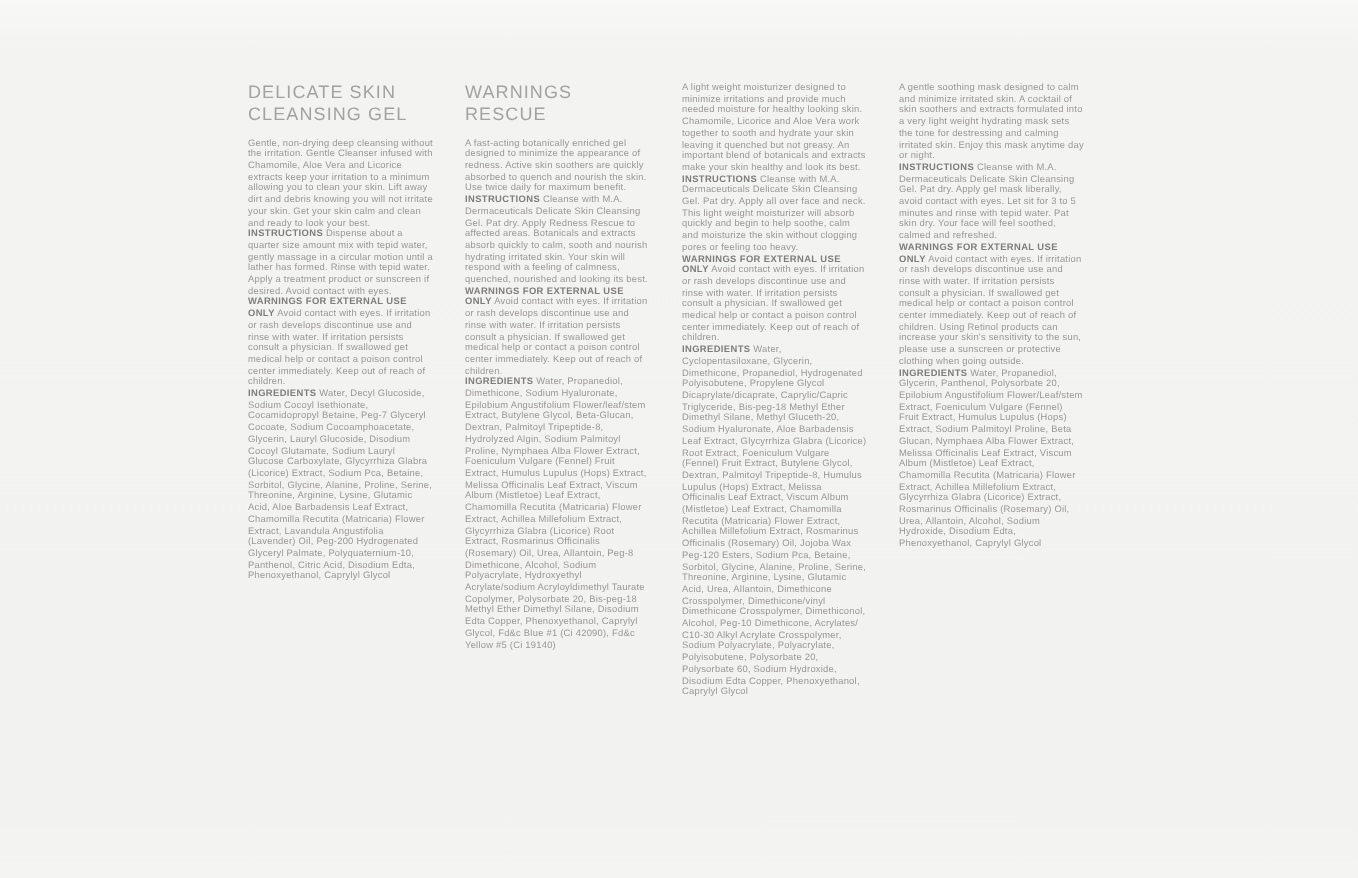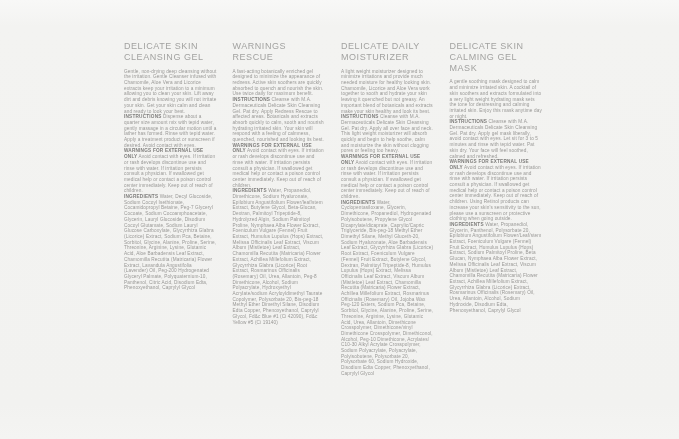--- a/index.html
+++ b/index.html
@@ -56,29 +56,27 @@
 
     <section class="col">
       <h2 class="title">WARNINGS RESCUE</h2>
       <p class="para"><span>A fast-acting botanically enriched gel designed to minimize the appearance of redness. Active skin soothers are quickly absorbed to quench and nourish the skin. Use twice daily for maximum benefit.</span></p>
       <p class="para"><strong class="sec-label">INSTRUCTIONS</strong> <span>Cleanse with M.A. Dermaceuticals Delicate Skin Cleansing Gel. Pat dry. Apply Redness Rescue to affected areas. Botanicals and extracts absorb quickly to calm, sooth and nourish hydrating irritated skin. Your skin will respond with a feeling of calmness, quenched, nourished and looking its best.</span></p>
       <p class="para"><strong class="sec-label">WARNINGS FOR EXTERNAL USE ONLY</strong> <span>Avoid contact with eyes. If irritation or rash develops discontinue use and rinse with water. If irritation persists consult a physician. If swallowed get medical help or contact a poison control center immediately. Keep out of reach of children.</span></p>
       <p class="para"><strong class="sec-label">INGREDIENTS</strong> <span>Water, Propanediol, Dimethicone, Sodium Hyaluronate, Epilobium Angustifolium Flower/leaf/stem Extract, Butylene Glycol, Beta-Glucan, Dextran, Palmitoyl Tripeptide-8, Hydrolyzed Algin, Sodium Palmitoyl Proline, Nymphaea Alba Flower Extract, Foeniculum Vulgare (Fennel) Fruit Extract, Humulus Lupulus (Hops) Extract, Melissa Officinalis Leaf Extract, Viscum Album (Mistletoe) Leaf Extract, Chamomilla Recutita (Matricaria) Flower Extract, Achillea Millefolium Extract, Glycyrrhiza Glabra (Licorice) Root Extract, Rosmarinus Officinalis (Rosemary) Oil, Urea, Allantoin, Peg-8 Dimethicone, Alcohol, Sodium Polyacrylate, Hydroxyethyl Acrylate/sodium Acryloyldimethyl Taurate Copolymer, Polysorbate 20, Bis-peg-18 Methyl Ether Dimethyl Silane, Disodium Edta Copper, Phenoxyethanol, Caprylyl Glycol, Fd&amp;c Blue #1 (Ci 42090), Fd&amp;c Yellow #5 (Ci 19140)</span></p>
     </section>
 
     <section class="col">
-      <h2 class="title">DELICATE DAILY MOISTURIZER</h2>
       <p class="para"><span>A light weight moisturizer designed to minimize irritations and provide much needed moisture for healthy looking skin. Chamomile, Licorice and Aloe Vera work together to sooth and hydrate your skin leaving it quenched but not greasy. An important blend of botanicals and extracts make your skin healthy and look its best.</span></p>
       <p class="para"><strong class="sec-label">INSTRUCTIONS</strong> <span>Cleanse with M.A. Dermaceuticals Delicate Skin Cleansing Gel. Pat dry. Apply all over face and neck. This light weight moisturizer will absorb quickly and begin to help soothe, calm and moisturize the skin without clogging pores or feeling too heavy.</span></p>
       <p class="para"><strong class="sec-label">WARNINGS FOR EXTERNAL USE ONLY</strong> <span>Avoid contact with eyes. If irritation or rash develops discontinue use and rinse with water. If irritation persists consult a physician. If swallowed get medical help or contact a poison control center immediately. Keep out of reach of children.</span></p>
       <p class="para"><strong class="sec-label">INGREDIENTS</strong> <span>Water, Cyclopentasiloxane, Glycerin, Dimethicone, Propanediol, Hydrogenated Polyisobutene, Propylene Glycol Dicaprylate/dicaprate, Caprylic/Capric Triglyceride, Bis-peg-18 Methyl Ether Dimethyl Silane, Methyl Gluceth-20, Sodium Hyaluronate, Aloe Barbadensis Leaf Extract, Glycyrrhiza Glabra (Licorice) Root Extract, Foeniculum Vulgare (Fennel) Fruit Extract, Butylene Glycol, Dextran, Palmitoyl Tripeptide-8, Humulus Lupulus (Hops) Extract, Melissa Officinalis Leaf Extract, Viscum Album (Mistletoe) Leaf Extract, Chamomilla Recutita (Matricaria) Flower Extract, Achillea Millefolium Extract, Rosmarinus Officinalis (Rosemary) Oil, Jojoba Wax Peg-120 Esters, Sodium Pca, Betaine, Sorbitol, Glycine, Alanine, Proline, Serine, Threonine, Arginine, Lysine, Glutamic Acid, Urea, Allantoin, Dimethicone Crosspolymer, Dimethicone/vinyl Dimethicone Crosspolymer, Dimethiconol, Alcohol, Peg-10 Dimethicone, Acrylates/ C10-30 Alkyl Acrylate Crosspolymer, Sodium Polyacrylate, Polyacrylate, Polyisobutene, Polysorbate 20, Polysorbate 60, Sodium Hydroxide, Disodium Edta Copper, Phenoxyethanol, Caprylyl Glycol</span></p>
     </section>
 
     <section class="col">
-      <h2 class="title">DELICATE SKIN CALMING GEL MASK</h2>
       <p class="para"><span>A gentle soothing mask designed to calm and minimize irritated skin. A cocktail of skin soothers and extracts formulated into a very light weight hydrating mask sets the tone for destressing and calming irritated skin. Enjoy this mask anytime day or night.</span></p>
       <p class="para"><strong class="sec-label">INSTRUCTIONS</strong> <span>Cleanse with M.A. Dermaceuticals Delicate Skin Cleansing Gel. Pat dry. Apply gel mask liberally, avoid contact with eyes. Let sit for 3 to 5 minutes and rinse with tepid water. Pat skin dry. Your face will feel soothed, calmed and refreshed.</span></p>
       <p class="para"><strong class="sec-label">WARNINGS FOR EXTERNAL USE ONLY</strong> <span>Avoid contact with eyes. If irritation or rash develops discontinue use and rinse with water. If irritation persists consult a physician. If swallowed get medical help or contact a poison control center immediately. Keep out of reach of children. Using Retinol products can increase your skin's sensitivity to the sun, please use a sunscreen or protective clothing when going outside.</span></p>
       <p class="para"><strong class="sec-label">INGREDIENTS</strong> <span>Water, Propanediol, Glycerin, Panthenol, Polysorbate 20, Epilobium Angustifolium Flower/Leaf/stem Extract, Foeniculum Vulgare (Fennel) Fruit Extract, Humulus Lupulus (Hops) Extract, Sodium Palmitoyl Proline, Beta Glucan, Nymphaea Alba Flower Extract, Melissa Officinalis Leaf Extract, Viscum Album (Mistletoe) Leaf Extract, Chamomilla Recutita (Matricaria) Flower Extract, Achillea Millefolium Extract, Glycyrrhiza Glabra (Licorice) Extract, Rosmarinus Officinalis (Rosemary) Oil, Urea, Allantoin, Alcohol, Sodium Hydroxide, Disodium Edta, Phenoxyethanol, Caprylyl Glycol</span></p>
     </section>
 
   </div>
 </div>
 
 </body></html>

